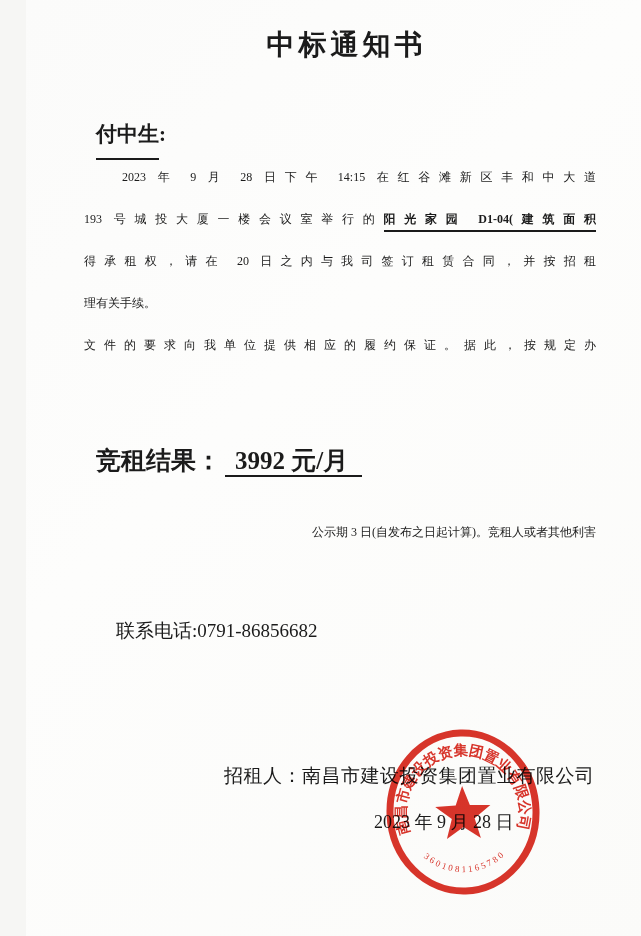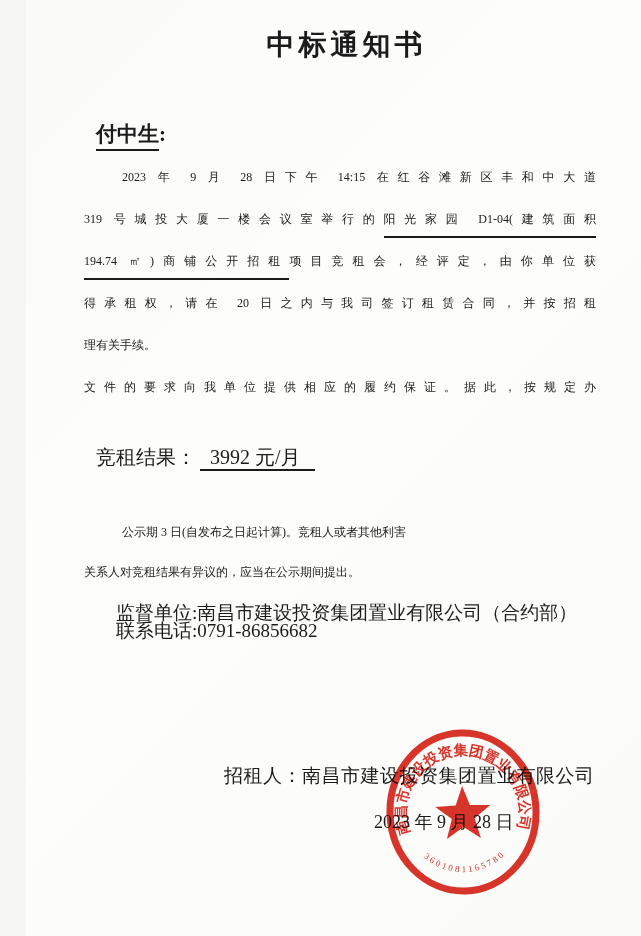--- a/index.html
+++ b/index.html
@@ -17,44 +17,44 @@
     margin-left:26px;
   }
   .doc-title{
     position:absolute;top:26px;left:0;width:100%;
     text-align:center;font-size:28px;font-weight:bold;letter-spacing:4px;
   }
   .salutation{
     position:absolute;top:120px;left:70px;
     font-size:21px;font-weight:bold;
   }
-  .salutation .name{border-bottom:2px solid #1b1b1b;padding-bottom:3px;}
+  .salutation .name{border-bottom:2px solid #1b1b1b;padding-bottom:12px;}
   .para{
     position:absolute;left:58px;width:512px;
     font-size:12px;
   }
   .para1{top:156px;}
   .para1 .line{
     height:42px;line-height:42px;
     text-align:justify;text-align-last:justify;
     overflow:hidden;
   }
   .para1 .line.last{text-align-last:left;}
   .indent{padding-left:38px;}
-  .hl{font-weight:normal;border-bottom:2px solid #1b1b1b;padding-bottom:10px;}
+  .hl{font-weight:bold;border-bottom:2px solid #1b1b1b;padding-bottom:4px;}
   .result-line{
     position:absolute;top:444px;left:70px;
-    font-size:20px;font-weight:normal;
+    font-size:25px;font-weight:bold;
   }
   .result-line .value{
     border-bottom:2px solid #1b1b1b;
     padding:0 14px 1px 10px;margin-left:4px;
   }
   .notice{top:512px;}
-  .notice .line{height:40px;line-height:40px;}
+  .notice .line{height:40px;line-height:40px;text-align:right;}
   .info-line{position:absolute;left:90px;font-size:19px;}
   .supervisor{top:600px;}
   .phone{top:618px;}
   .signer-line{
     position:absolute;top:763px;left:198px;
     font-size:19px;letter-spacing:0.5px;
   }
   .date-line{
     position:absolute;top:810px;left:348px;
     font-size:18px;
@@ -70,35 +70,32 @@
 <body>
 
 <div class="page">
 
   <div class="doc-title">中标通知书</div>
 
   <div class="salutation"><span class="name">付中生</span><span>:</span></div>
 
   <div class="para para1">
     <div class="line indent"><span>2023 年 9 月 28 日下午 14:15 在红谷滩新区丰和中大道</span></div>
-    <div class="line"><span>319 号城投大厦一楼会议室举行的</span><span class="hl">阳光家园 D1-04(建筑面积</span></div>
-    <div class="line"><span class="hl">194.74 ㎡)商铺公开招租</span><span>项目竞租会，经评定，由你单位获</span></div>
+    <div class="line"><span>193 号城投大厦一楼会议室举行的</span><span class="hl">阳光家园 D1-04(建筑面积</span></div>
     <div class="line"><span>得承租权，请在 20 日之内与我司签订租赁合同，并按招租</span></div>
     <div class="line last"><span>理有关手续。</span></div>
     <div class="line"><span>文件的要求向我单位提供相应的履约保证。据此，按规定办</span></div>
   </div>
 
   <div class="result-line"><span>竞租结果：</span><span class="value">3992 元/月</span></div>
 
   <div class="para notice">
     <div class="line indent"><span>公示期 3 日(自发布之日起计算)。竞租人或者其他利害</span></div>
-    <div class="line"><span>关系人对竞租结果有异议的，应当在公示期间提出。</span></div>
   </div>
 
-  <div class="info-line supervisor">监督单位:南昌市建设投资集团置业有限公司（合约部）</div>
   <div class="info-line phone">联系电话:0791-86856682</div>
 
   <div class="signer-line"><span>招租人：</span><span>南昌市建设投资集团置业有限公司</span></div>
 
   <div class="date-line">2023 年 9 月 28 日</div>
 
   <svg class="stamp" viewBox="-85 -90 170 180" xmlns="http://www.w3.org/2000/svg">
     <defs>
       <path id="arcTop" d="M -54.2,17.6 A 57,57 0 1 1 54.2,17.6"></path>
       <path id="arcBottom" d="M -44,41 A 60,60 0 0 0 44,41"></path>

